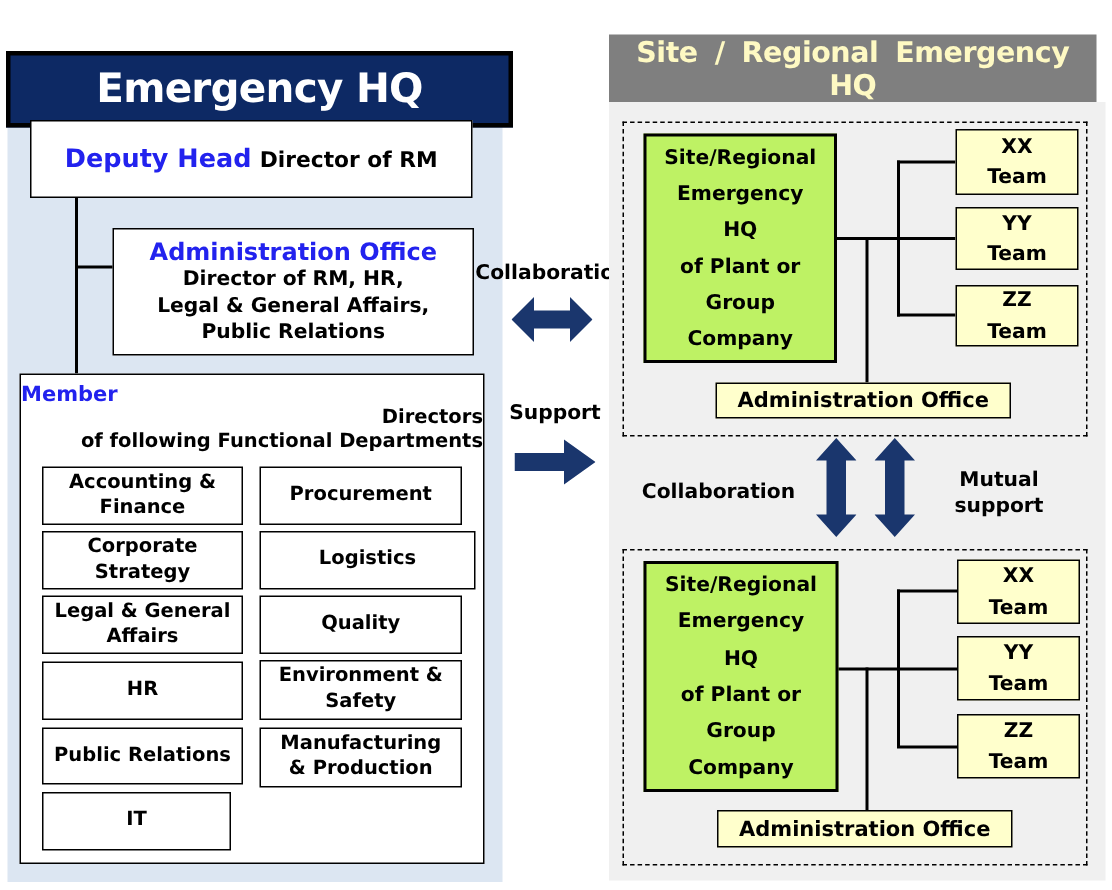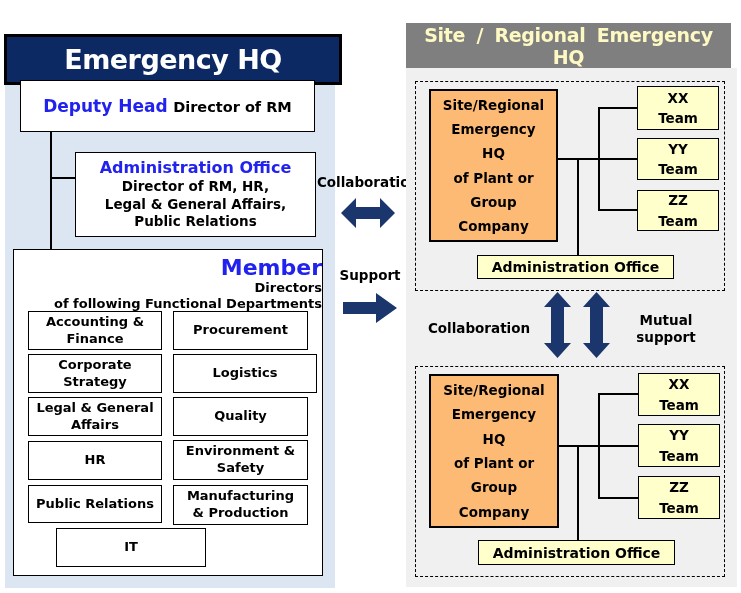--- a/index.html
+++ b/index.html
@@ -6,21 +6,21 @@
   #stage {
     position:relative; width:741px; height:593px;
     font-family:"DejaVu Sans","Liberation Sans",sans-serif;
     font-weight:bold; color:#000; overflow:hidden; background:#ffffff;
   }
   .abs { position:absolute; }
   .flexc { display:flex; align-items:center; justify-content:center; text-align:center; }
   .pre { white-space:pre-line; }
   .wbox { background:#ffffff; border:1.6px solid #000; box-sizing:border-box; }
   .ybox { background:#ffffcc; border:1.4px solid #000; box-sizing:border-box; }
-  .ybox-thick { background:#fdba74; border:2.6px solid #000; box-sizing:border-box; }
+  .ybox-thick { background:#bef264; border:2.6px solid #000; box-sizing:border-box; }
   .dashbox { border:1.6px dashed #000; box-sizing:border-box; }
   .line { background:#000; }
   .hq-header {
     background:#0d2964; border:3px solid #000; box-sizing:border-box;
     color:#fff; font-size:27px; letter-spacing:-0.5px;
   }
   .site-header {
     background:#7f7f7f; color:#fef9c3; font-size:19px; word-spacing:5px; letter-spacing:-0.3px;
   }
   .left-panel { background:#dce6f2; }
@@ -53,34 +53,34 @@
   </div>
 
   <div class="abs wbox flexc" style="left:75px; top:152px; width:241px; height:85px; flex-direction:column;">
     <div class="blue" style="font-size:16px; line-height:1.25;">Administration Office</div>
     <div class="pre" style="font-size:13.5px; line-height:1.3;">Director of RM, HR,
 Legal &amp; General Affairs,
 Public Relations</div>
   </div>
 
   <div class="abs wbox" style="left:13px; top:249px; width:310px; height:327px;">
-    <div class="blue" style="font-size:22px; text-align:right; margin-top:6px; line-height:1.1;">Member</div>
+    <div class="blue" style="font-size:14px; text-align:left; margin-top:6px; line-height:1.1;">Member</div>
     <div class="pre" style="font-size:13px; text-align:right; line-height:1.18;">Directors
 of following Functional Departments</div>
   </div>
 
   <div class="abs wbox flexc dept pre" style="left:28px; top:311px; width:134px; height:39px;">Accounting &amp;
 Finance</div>
   <div class="abs wbox flexc dept pre" style="left:28px; top:354px; width:134px; height:39px;">Corporate
 Strategy</div>
   <div class="abs wbox flexc dept pre" style="left:28px; top:397px; width:134px; height:39px;">Legal &amp; General
 Affairs</div>
   <div class="abs wbox flexc dept pre" style="left:28px; top:441px; width:134px; height:39px;">HR</div>
   <div class="abs wbox flexc dept pre" style="left:28px; top:485px; width:134px; height:38px;">Public Relations</div>
-  <div class="abs wbox flexc dept pre" style="left:28px; top:528px; width:150px; height:39px;margin-left:28px;">IT</div>
+  <div class="abs wbox flexc dept pre" style="left:28px; top:528px; width:126px; height:39px;">IT</div>
 
   <div class="abs wbox flexc dept pre" style="left:173px; top:311px; width:135px; height:39px;">Procurement</div>
   <div class="abs wbox flexc dept pre" style="left:173px; top:354px; width:144px; height:39px;">Logistics</div>
   <div class="abs wbox flexc dept pre" style="left:173px; top:397px; width:135px; height:39px;">Quality</div>
   <div class="abs wbox flexc dept pre" style="left:173px; top:440px; width:135px; height:40px;">Environment &amp;
 Safety</div>
   <div class="abs wbox flexc dept pre" style="left:173px; top:485px; width:135px; height:40px;">Manufacturing
 &amp; Production</div>
 
   <div class="abs lbl" style="left:316px; top:175px; width:104px; text-align:center;">Collaboration</div>

